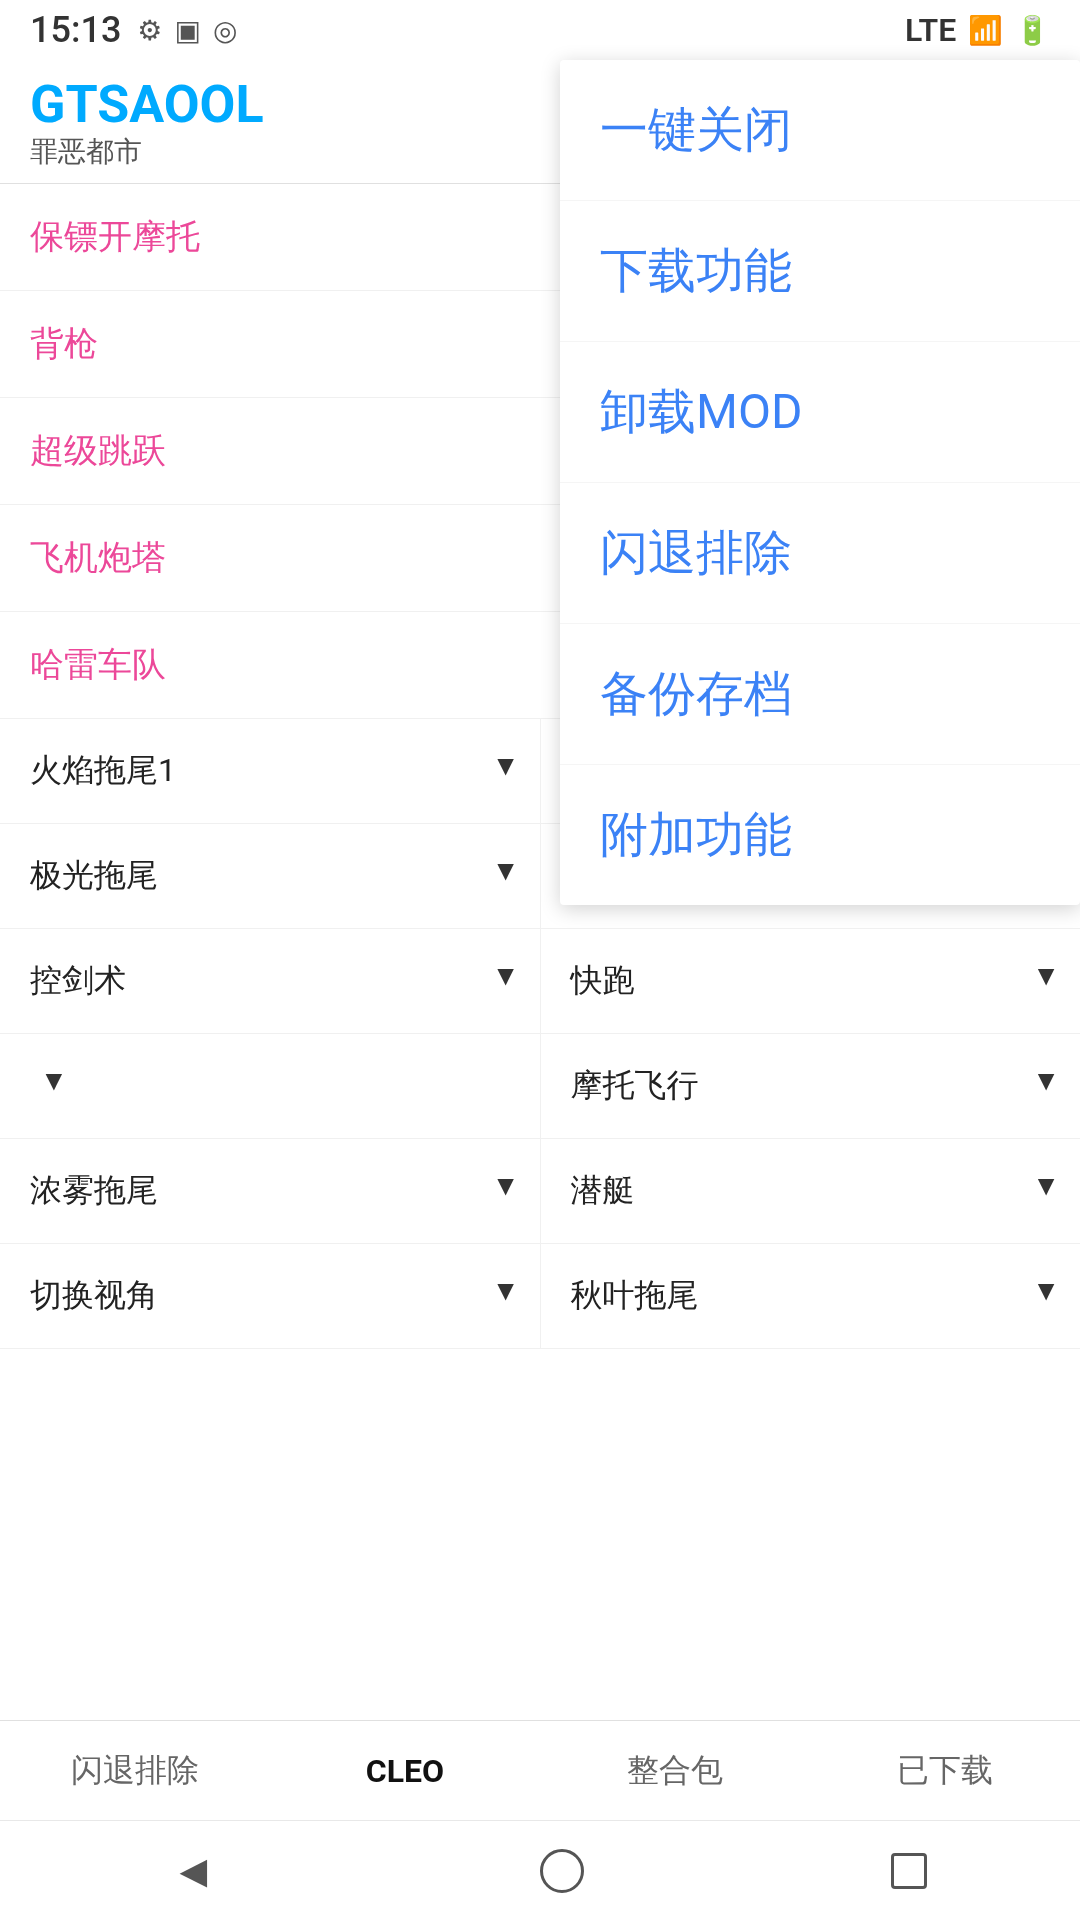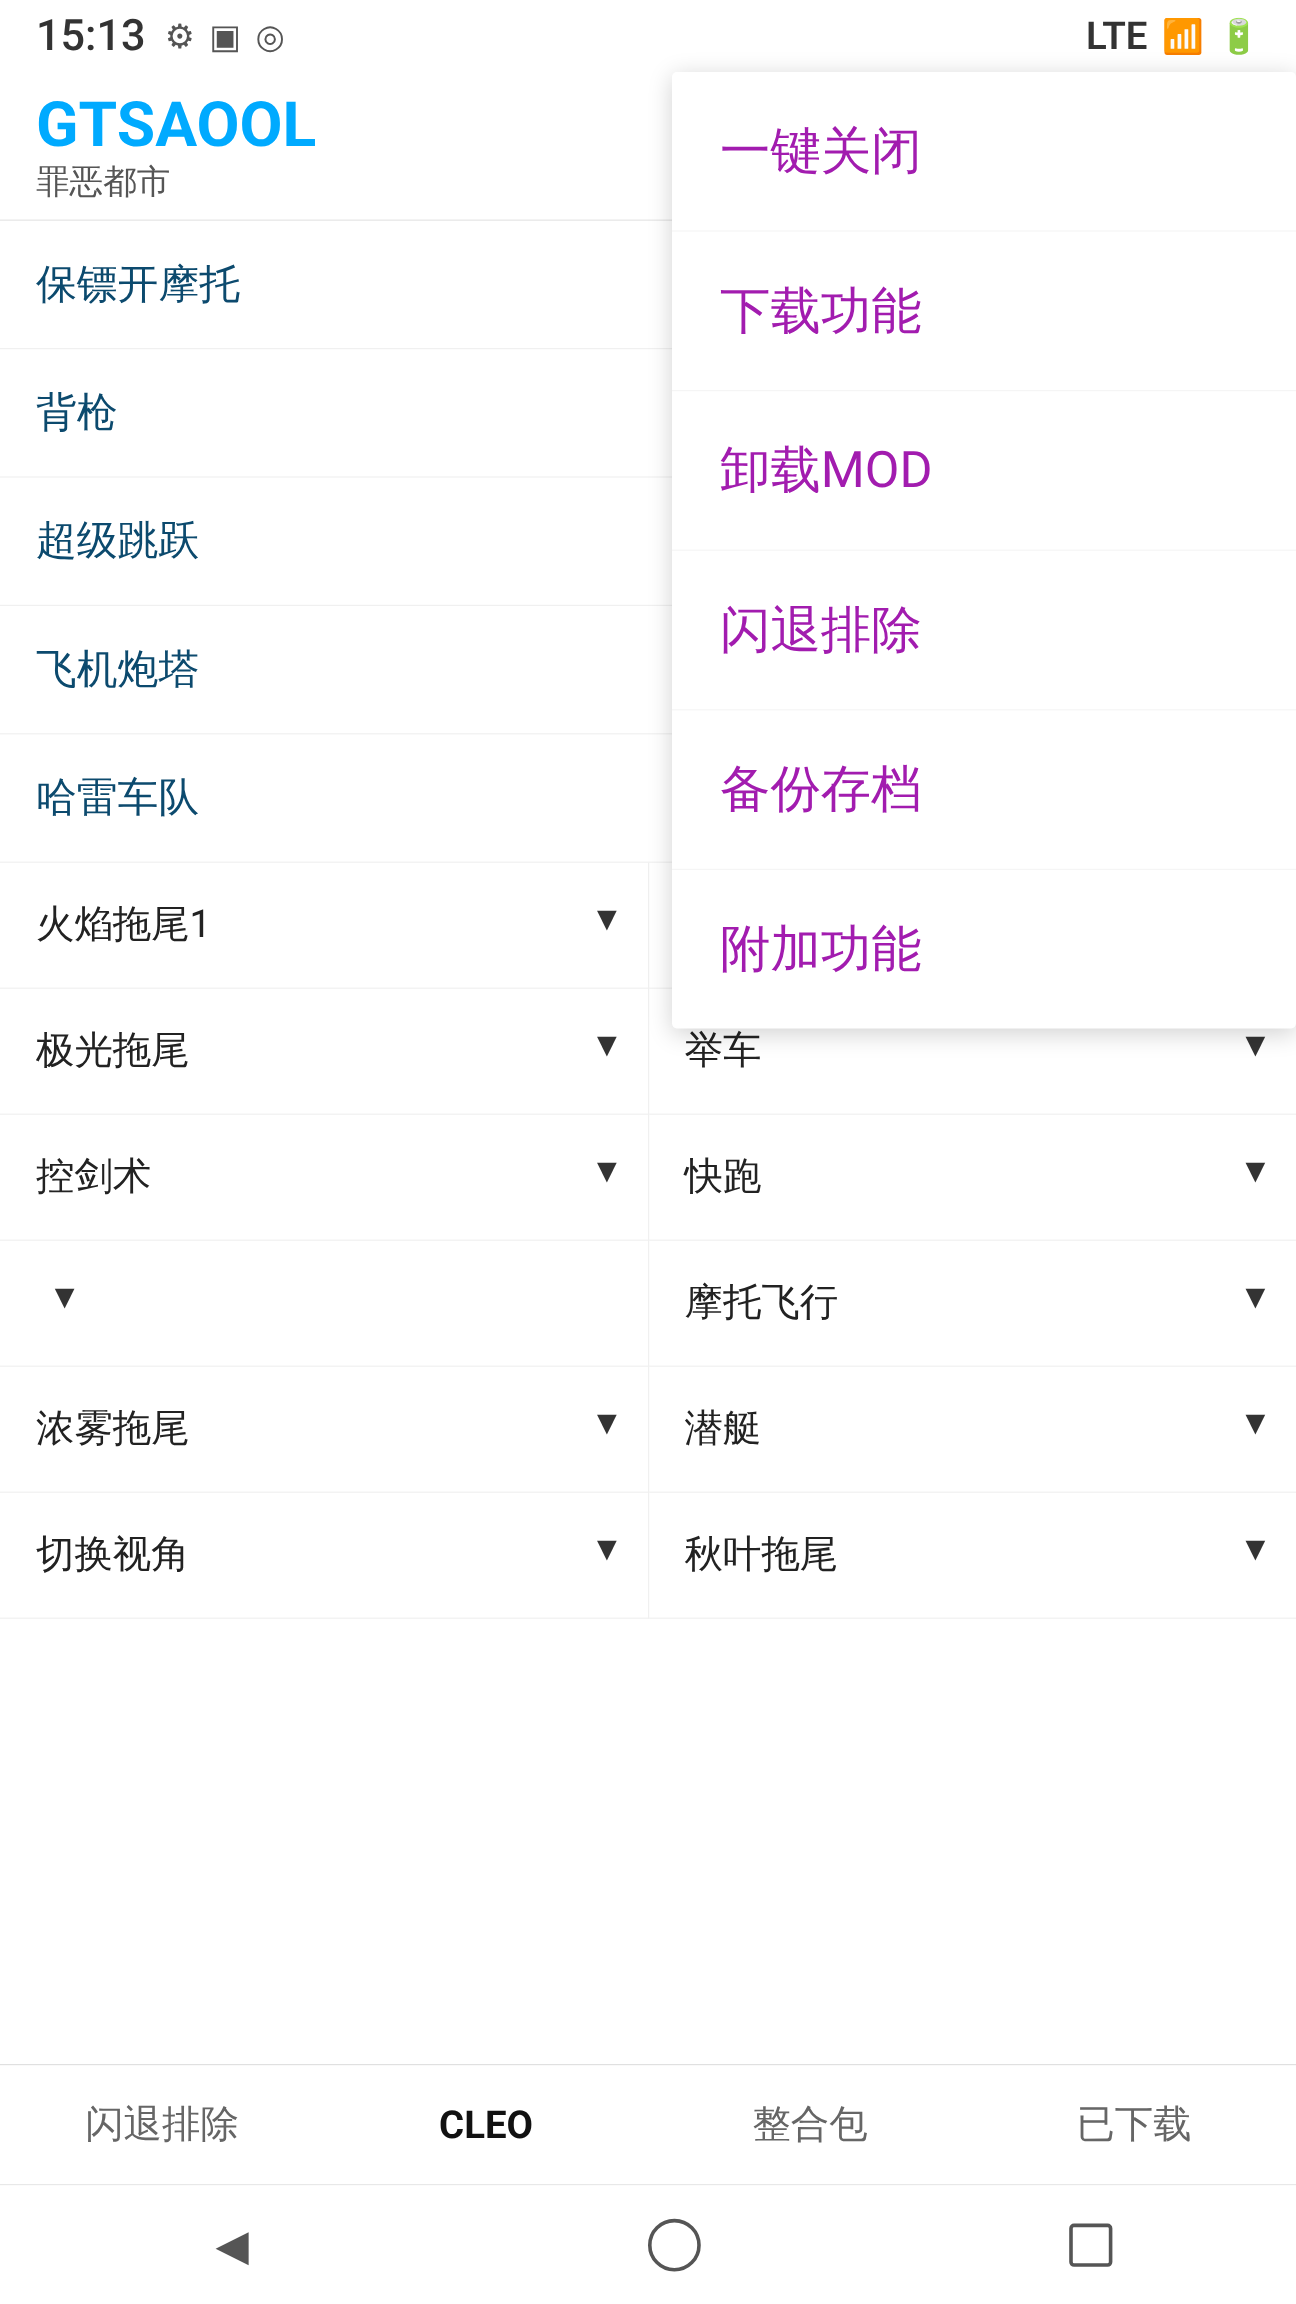--- a/index.html
+++ b/index.html
@@ -80,21 +80,21 @@
     
     .list-item {
       display: flex;
       align-items: center;
       padding: 30px 30px;
       border-bottom: 1px solid #f0f0f0;
       min-height: 100px;
     }
     .list-item-label {
       font-size: 34px;
-      color: #0c4a6e;
+      color: #ec4899;
       flex: 1;
     }
     .dropdown-arrow {
       font-size: 28px;
       color: #333;
       margin-left: 10px;
     }
 
     
     .two-col-section {
@@ -123,22 +123,22 @@
       top: 60px;
       right: 0;
       width: 520px;
       background: #fff;
       box-shadow: 0 4px 20px rgba(0,0,0,0.18);
       z-index: 100;
       border-radius: 4px;
     }
     .dropdown-menu-item {
       padding: 38px 40px;
-      font-size: 42px;
-      color: #a21caf;
+      font-size: 48px;
+      color: #3b82f6;
       border-bottom: 1px solid #f5f5f5;
       cursor: pointer;
     }
     .dropdown-menu-item:last-child {
       border-bottom: none;
     }
 
     
     .bottom-nav {
       position: fixed;

